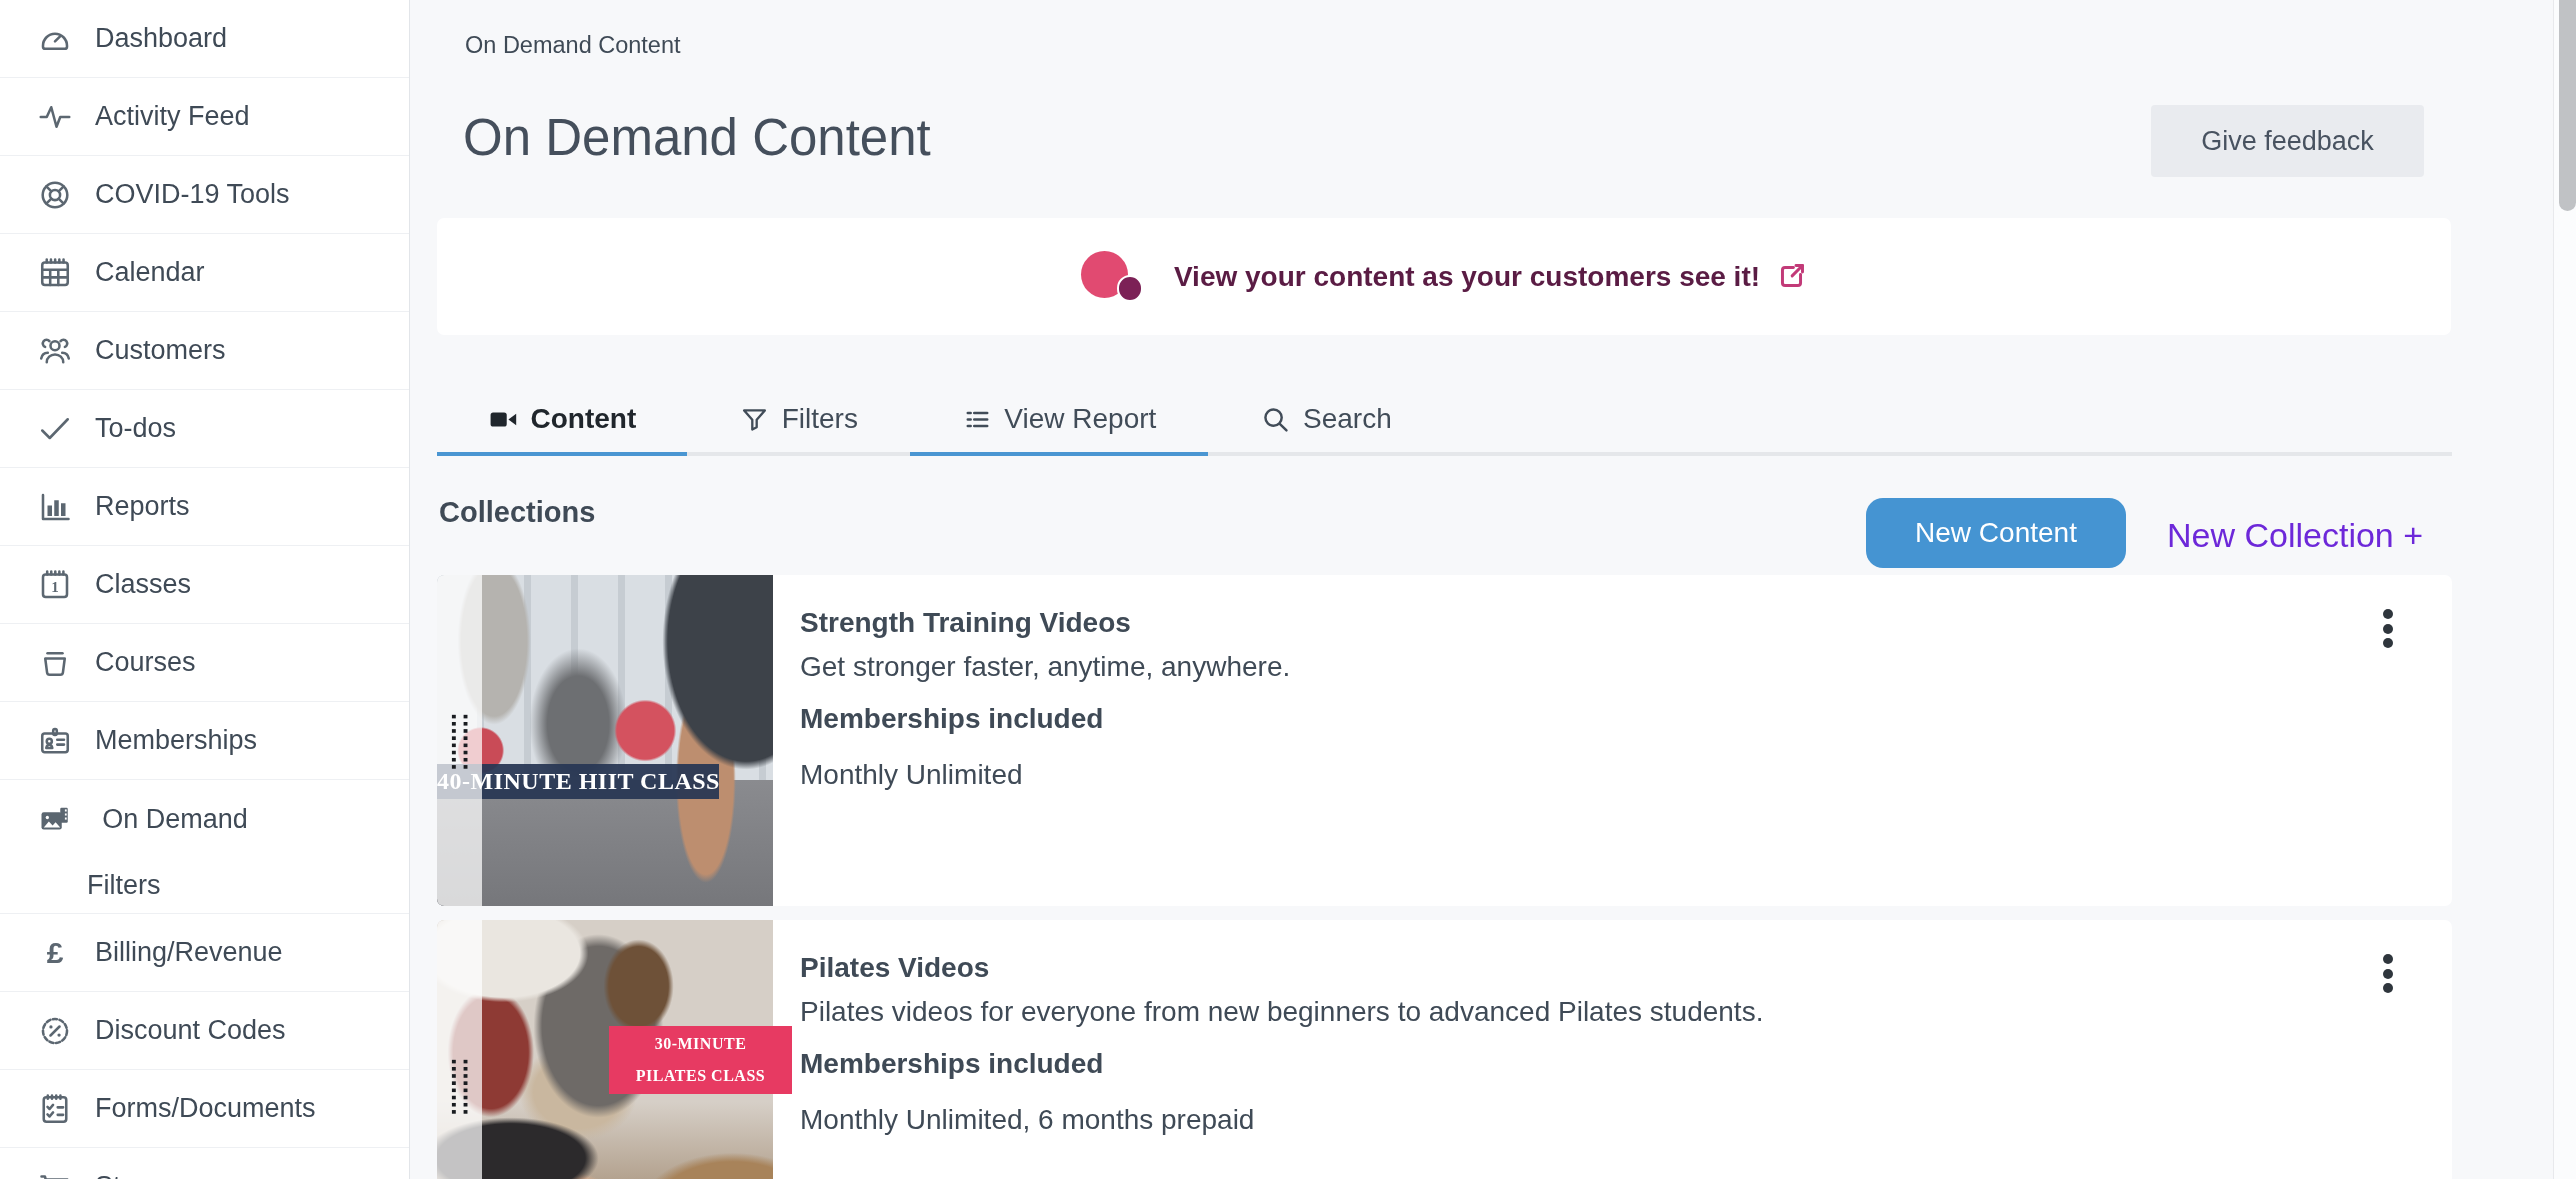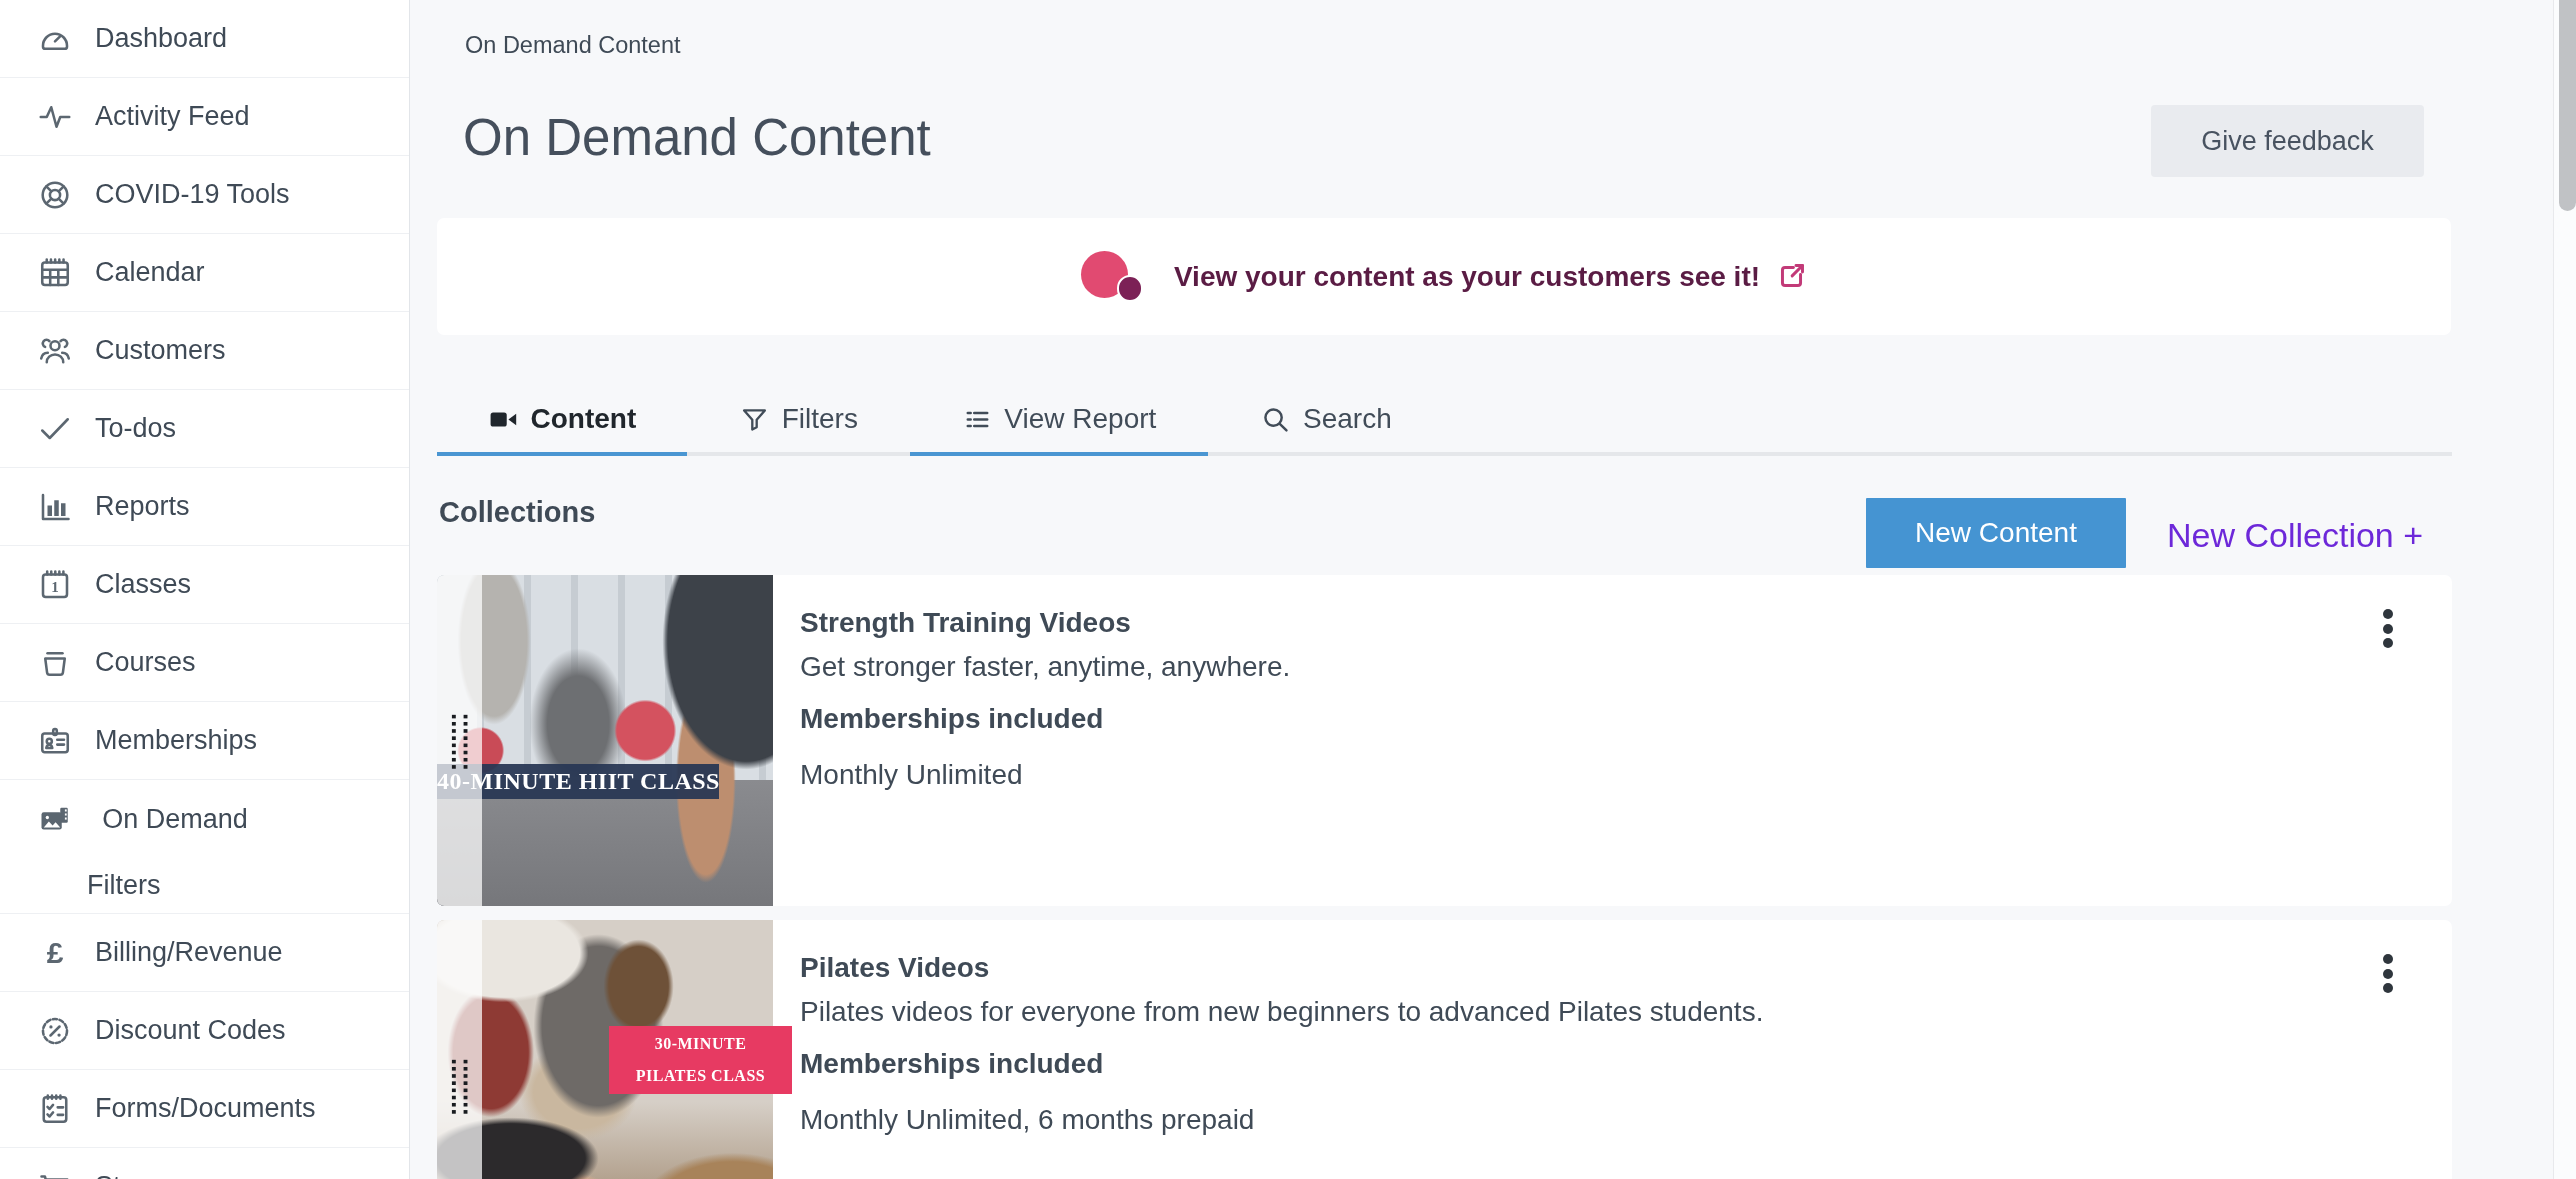--- a/index.html
+++ b/index.html
@@ -41,21 +41,21 @@
   .tab{height:100%;display:flex;align-items:center;justify-content:center;gap:11.7px;
        font-size:28px;color:#414c58;border-bottom:4.5px solid #e5e7ea;box-sizing:border-box;cursor:pointer;}
   .tab svg{width:31px;height:31px;display:block;}
   .tab.blue{border-bottom-color:#4a96d2;}
   .tab.current{color:#20262c;font-weight:600;}
   .tab-filler{flex:1;border-bottom:4.5px solid #e5e7ea;box-sizing:border-box;}
 
   
   .collections-heading{position:absolute;left:439px;top:496px;font-size:29px;font-weight:700;color:#3f4a56;text-align:right;}
   .new-content-btn{position:absolute;left:1866px;top:498px;width:260px;height:70px;background:#4594d2;
-                   color:#fff;border-radius:1px;display:flex;align-items:center;justify-content:center;
+                   color:#fff;border-radius:17px;display:flex;align-items:center;justify-content:center;
                    font-size:28px;cursor:pointer;}
   .new-collection-link{position:absolute;left:2167px;top:516px;font-size:34px;color:#6d28d9;cursor:pointer;}
 
   
   .card{position:absolute;left:437px;width:2015px;height:331px;background:#fff;border-radius:7.2px;overflow:hidden;}
   .card1{top:575px;} .card2{top:920px;}
   .card-image{position:absolute;left:0;top:0;width:336px;height:100%;}
   .img-hiit{background:
     radial-gradient(31px 31px at 62% 47%,#d4525f 92%,rgba(0,0,0,0) 100%),
     radial-gradient(23.5px 23.5px at 13% 53%,#c94b57 92%,rgba(0,0,0,0) 100%),

